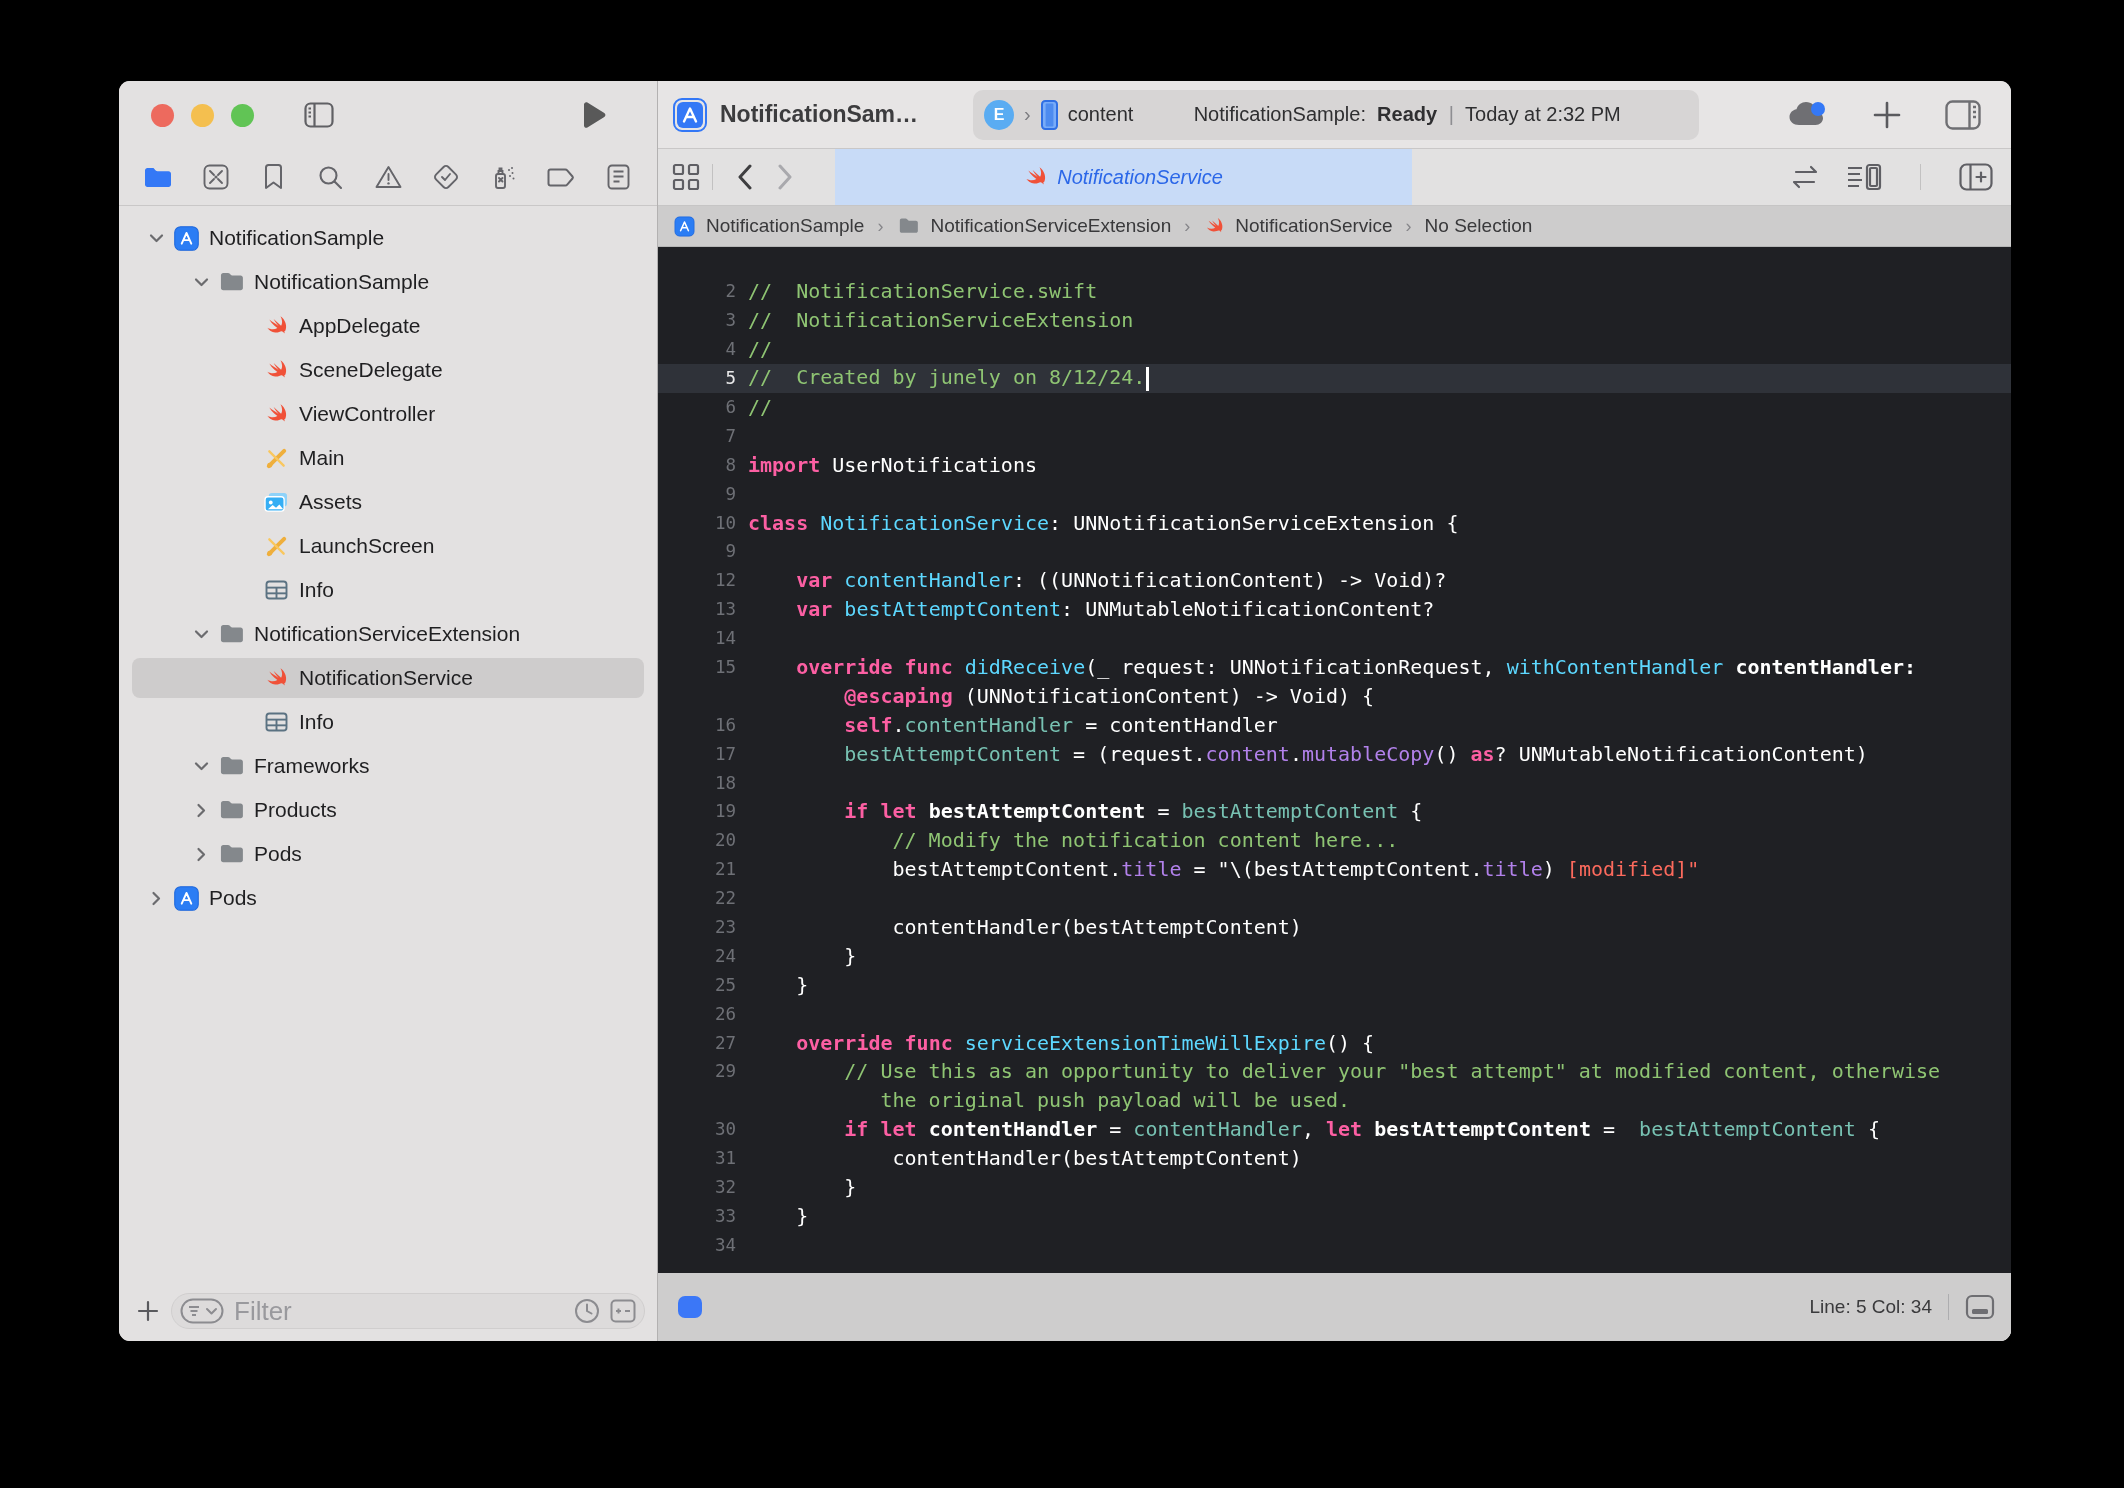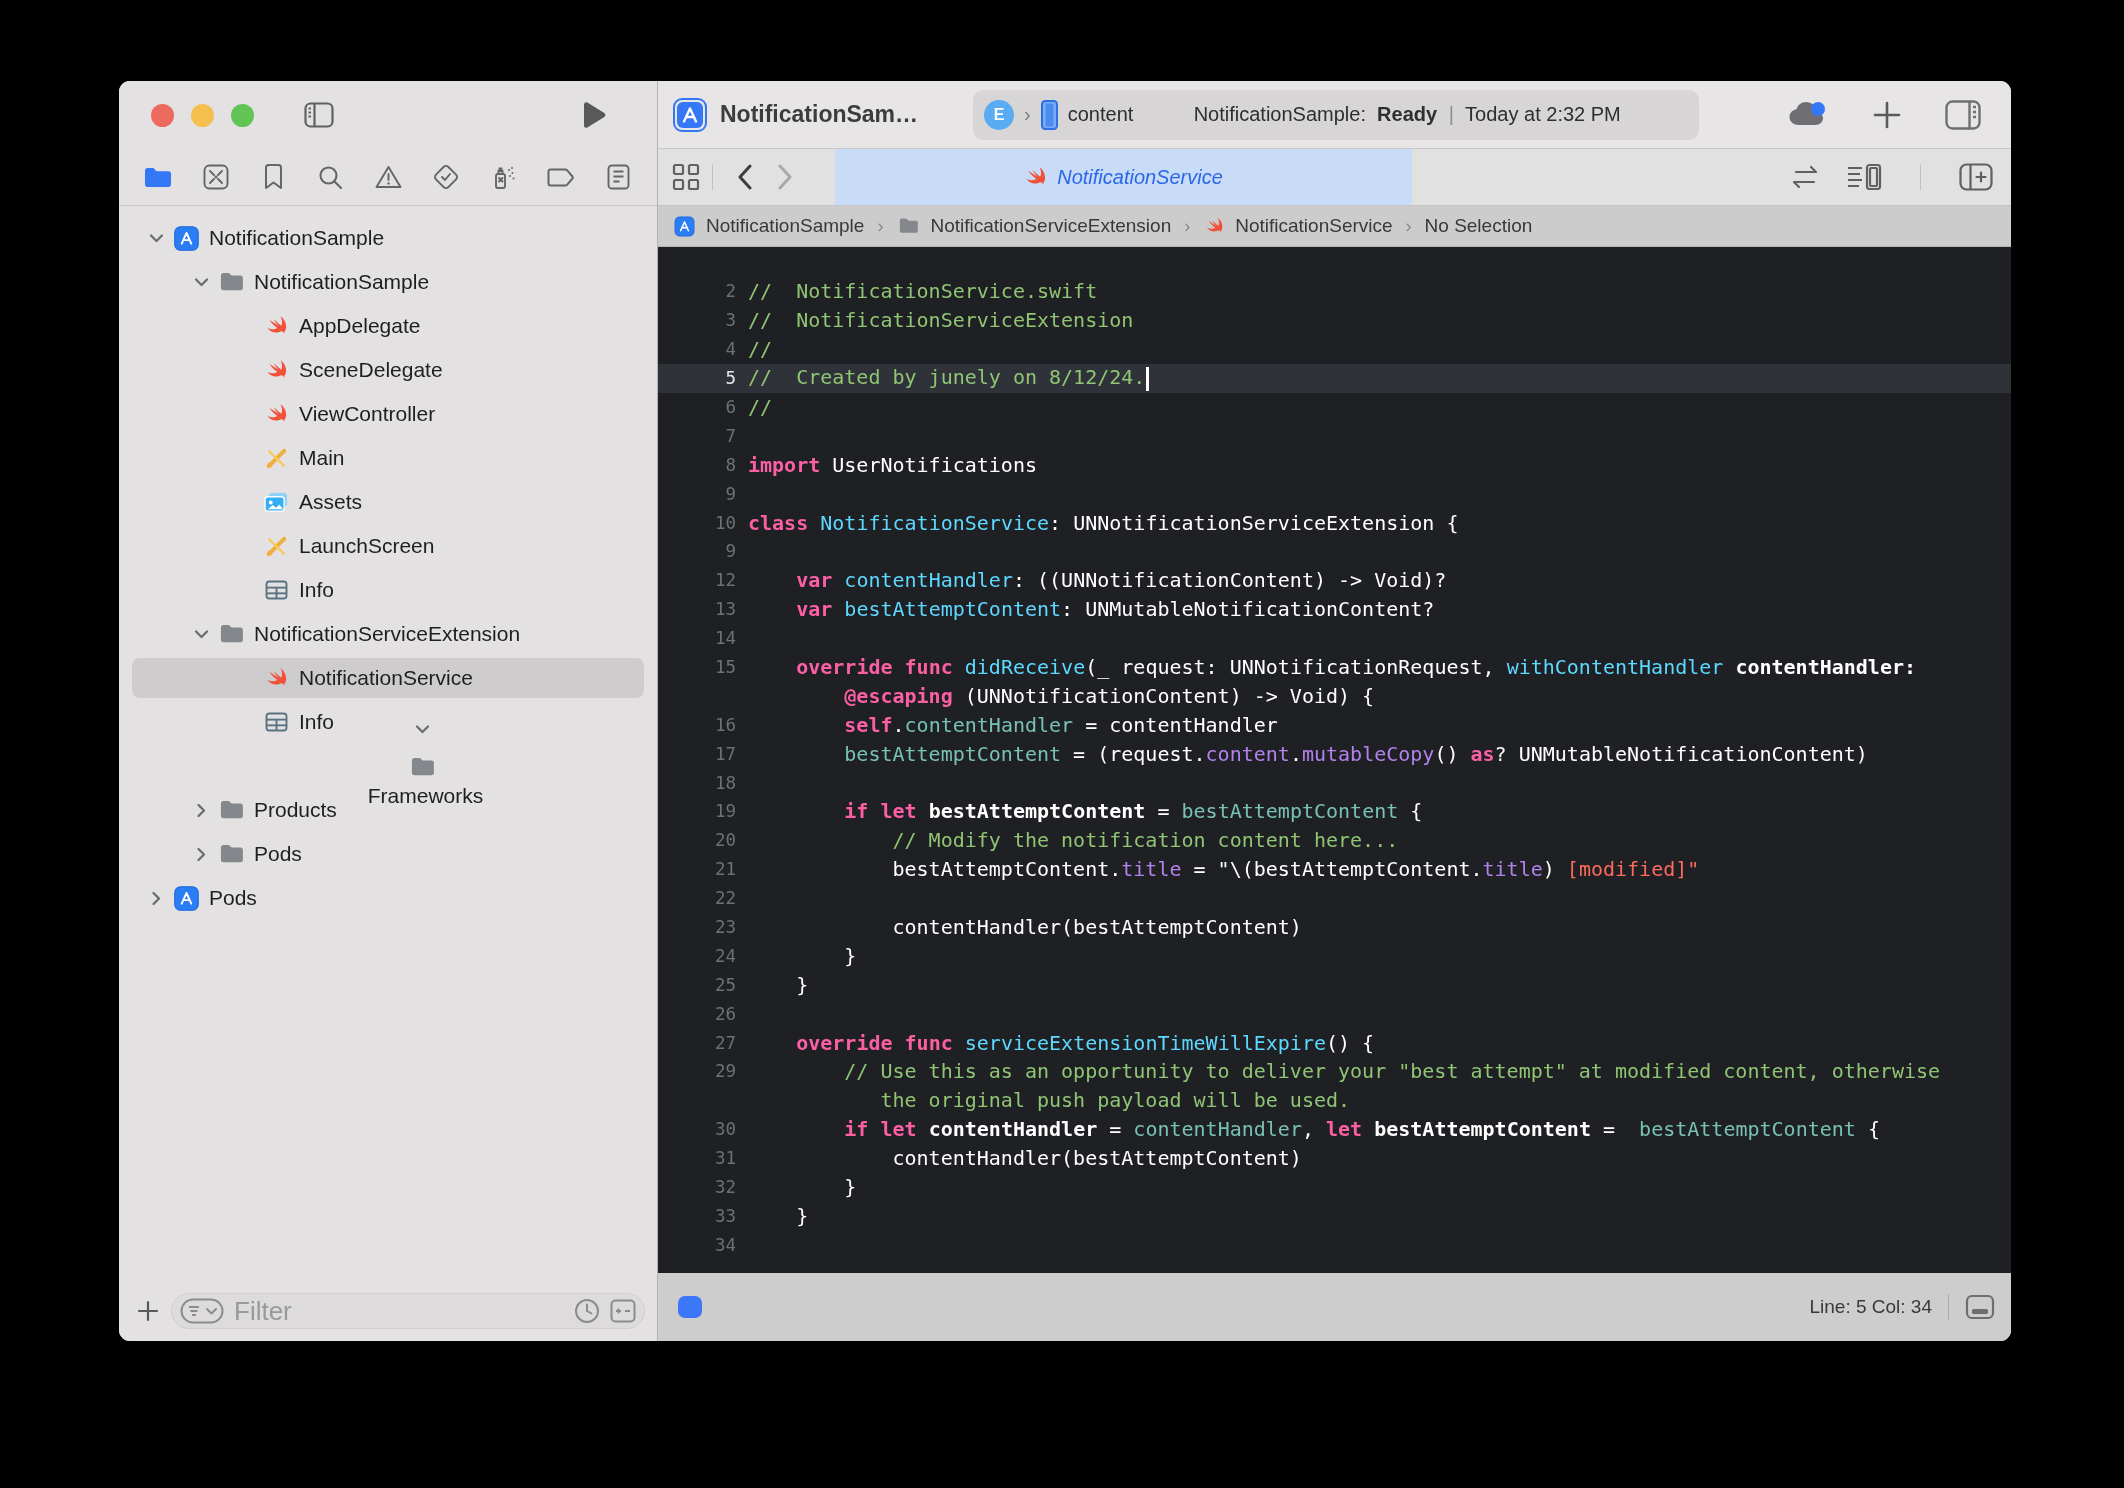--- a/index.html
+++ b/index.html
@@ -338,21 +338,21 @@
                   <rect x="1.5" y="1.5" width="21" height="18" rx="3"></rect>
                   <line x1="1.5" y1="8" x2="22.5" y2="8"></line>
                   <line x1="1.5" y1="14" x2="22.5" y2="14"></line>
                   <line x1="12" y1="8" x2="12" y2="19.5"></line>
                 </svg>
               </span>
               <span class="tlabel">Info</span>
             </div>
           </div>
           <div class="tree-row">
-            <div class="inner" style="padding-left:69px;flex-direction:column;">
+            <div class="inner" style="padding-left:69px;">
               <span class="chev">
                 <svg width="15" height="10" viewBox="0 0 15 10" fill="none" stroke="currentColor" stroke-width="2.2" stroke-linecap="round" stroke-linejoin="round">
                   <path d="M2 2.5 L7.5 8 L13 2.5"></path>
                 </svg>
               </span>
               <span class="ticon">
                 <svg width="25" height="20" viewBox="0 0 26 21">
                   <path fill="#84888C" d="M2 3.5C2 2.1 3.1 1 4.5 1h5.2c.8 0 1.5.3 2 .9l1 1.2c.4.5 1 .7 1.6.7h9.2C24.9 3.8 26 4.9 26 6.3v11.2c0 1.4-1.1 2.5-2.5 2.5h-19C3.1 20 2 18.9 2 17.5V3.5z" transform="scale(0.96)"></path>
                 </svg>
               </span>

